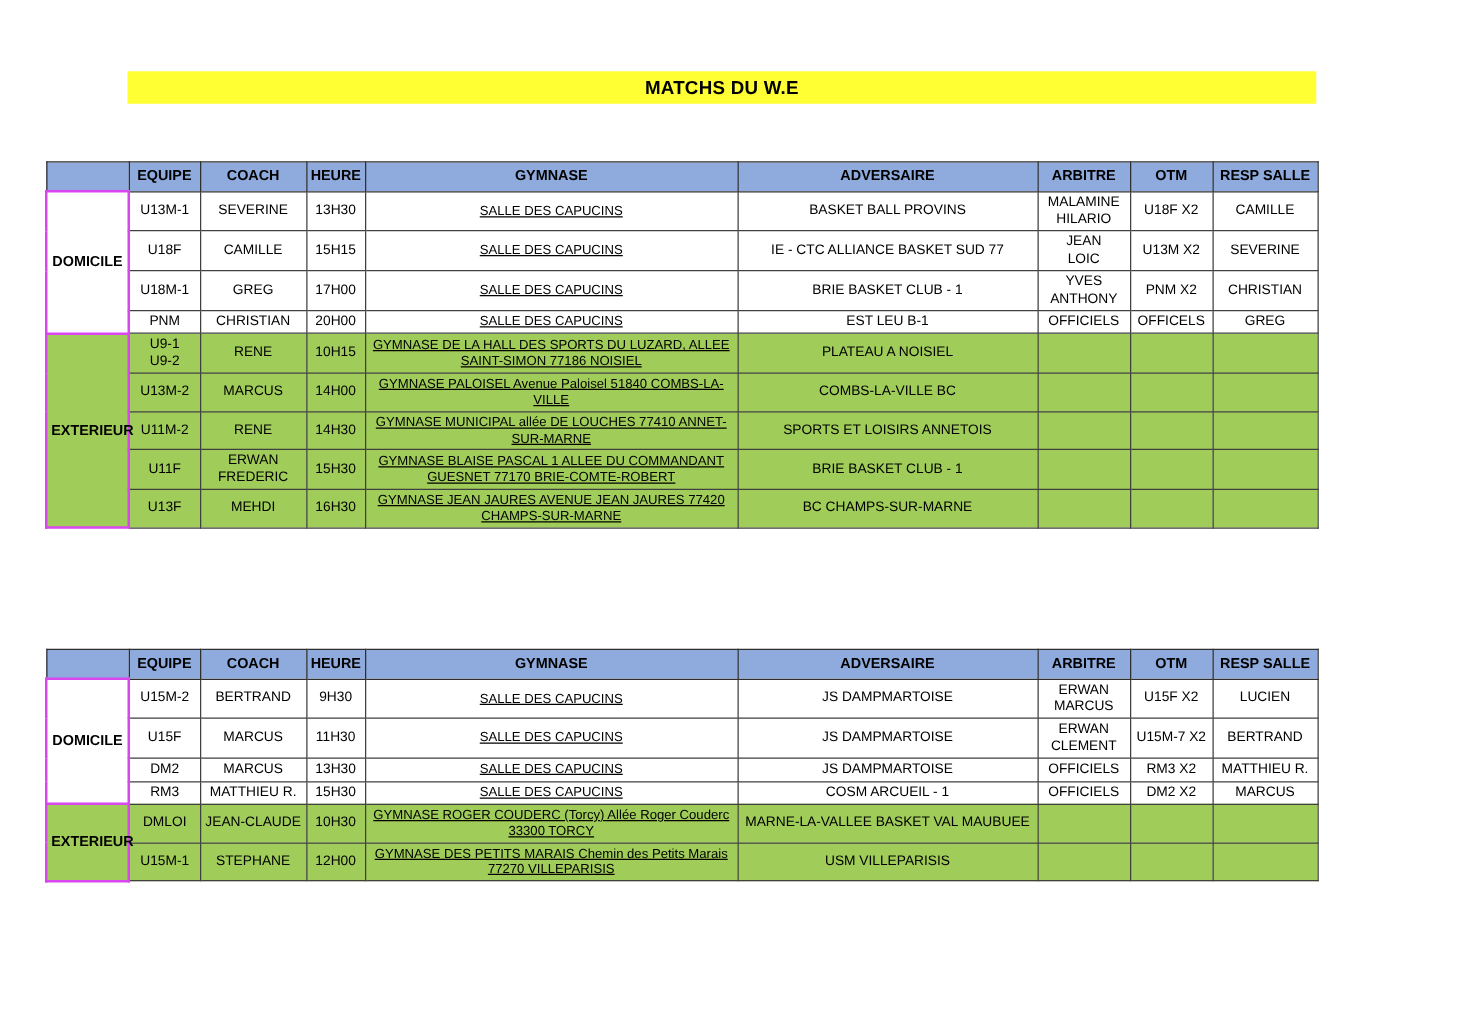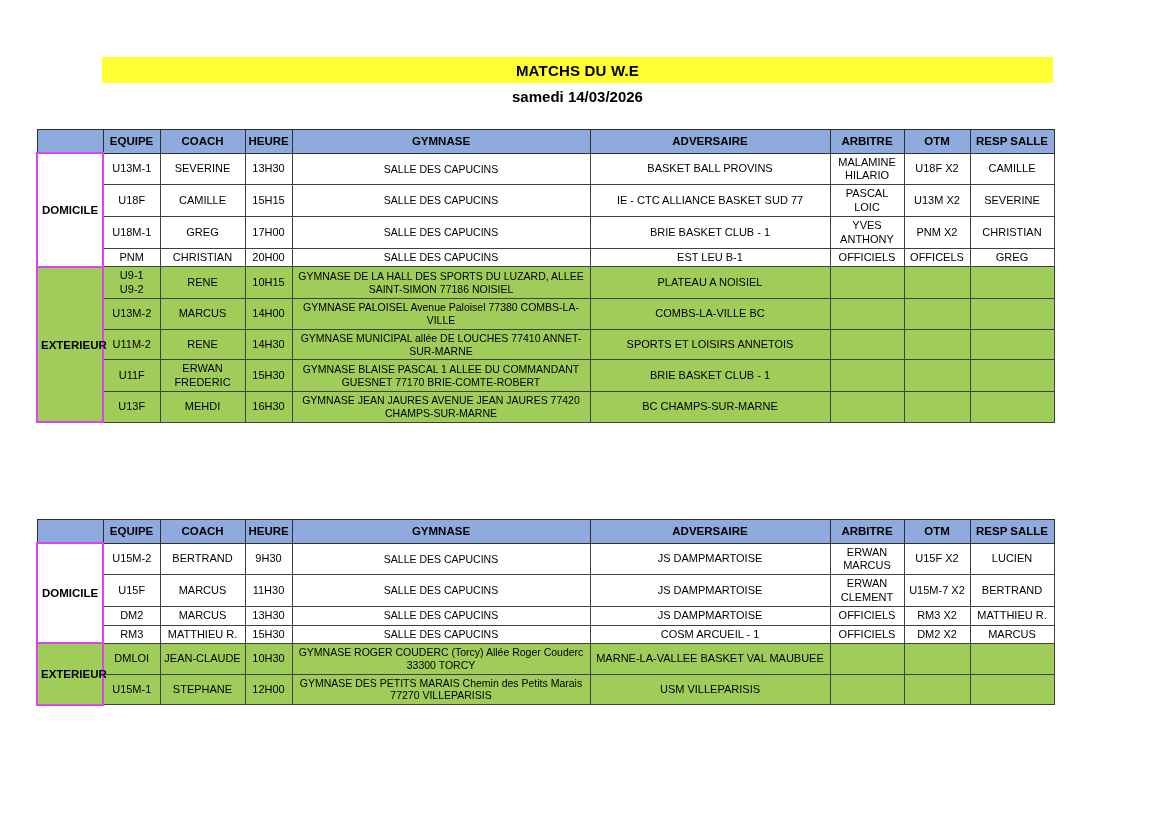--- a/index.html
+++ b/index.html
@@ -103,34 +103,33 @@
     border: 2px solid #d946ef;
   }
   td.side-label.ext {
     background: #A0CC59;
     text-align: center;
   }
 
   tr.home td { background: #FFFFFF; }
   tr.away td { background: #A0CC59; }
 
-  td.gym { font-size: 10.5px; }
+  td.gym { font-size: 10.5px; text-decoration: underline; }
 
   .nowrap-cell { white-space: pre-line; }
 </style>
 </head>
 <body>
 
 <div class="page">
 
   <div class="title-banner">
     <span>MATCHS DU W.E</span>
   </div>
 
-  <div class="subtitle">samedi 14/03/2026</div>
 
   <table class="sched" id="table-samedi">
     <colgroup>
       <col class="c-side">
         <col class="c-equipe">
         <col class="c-coach">
         <col class="c-heure">
       <col class="c-gymnase">
         <col class="c-adv">
         <col class="c-arbitre">
@@ -162,21 +161,21 @@
 HILARIO</td>
         <td>U18F X2</td>
         <td>CAMILLE</td>
       </tr>
       <tr class="home">
         <td>U18F</td>
         <td>CAMILLE</td>
         <td>15H15</td>
         <td class="gym">SALLE DES CAPUCINS</td>
         <td>IE - CTC ALLIANCE BASKET SUD 77</td>
-        <td class="nowrap-cell">PASCAL
+        <td class="nowrap-cell">JEAN
 LOIC</td>
         <td>U13M X2</td>
         <td>SEVERINE</td>
       </tr>
       <tr class="home">
         <td>U18M-1</td>
         <td>GREG</td>
         <td>17H00</td>
         <td class="gym">SALLE DES CAPUCINS</td>
         <td>BRIE BASKET CLUB - 1</td>
@@ -205,21 +204,21 @@
         <td class="gym">GYMNASE DE LA HALL DES SPORTS DU LUZARD, ALLEE SAINT-SIMON 77186 NOISIEL</td>
         <td>PLATEAU A NOISIEL</td>
         <td></td>
         <td></td>
         <td></td>
       </tr>
       <tr class="away">
         <td>U13M-2</td>
         <td>MARCUS</td>
         <td>14H00</td>
-        <td class="gym">GYMNASE PALOISEL Avenue Paloisel 77380 COMBS-LA-VILLE</td>
+        <td class="gym">GYMNASE PALOISEL Avenue Paloisel 51840 COMBS-LA-VILLE</td>
         <td>COMBS-LA-VILLE BC</td>
         <td></td>
         <td></td>
         <td></td>
       </tr>
       <tr class="away">
         <td>U11M-2</td>
         <td>RENE</td>
         <td>14H30</td>
         <td class="gym">GYMNASE MUNICIPAL allée DE LOUCHES 77410 ANNET-SUR-MARNE</td>

